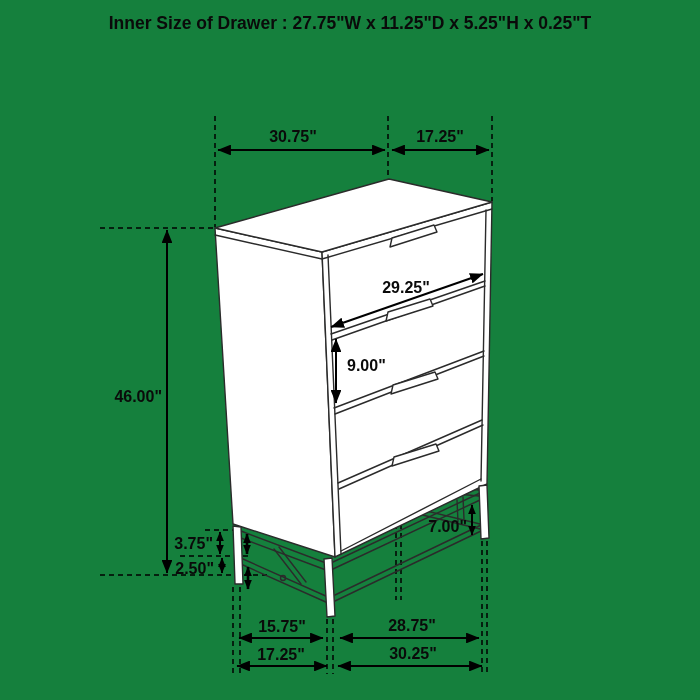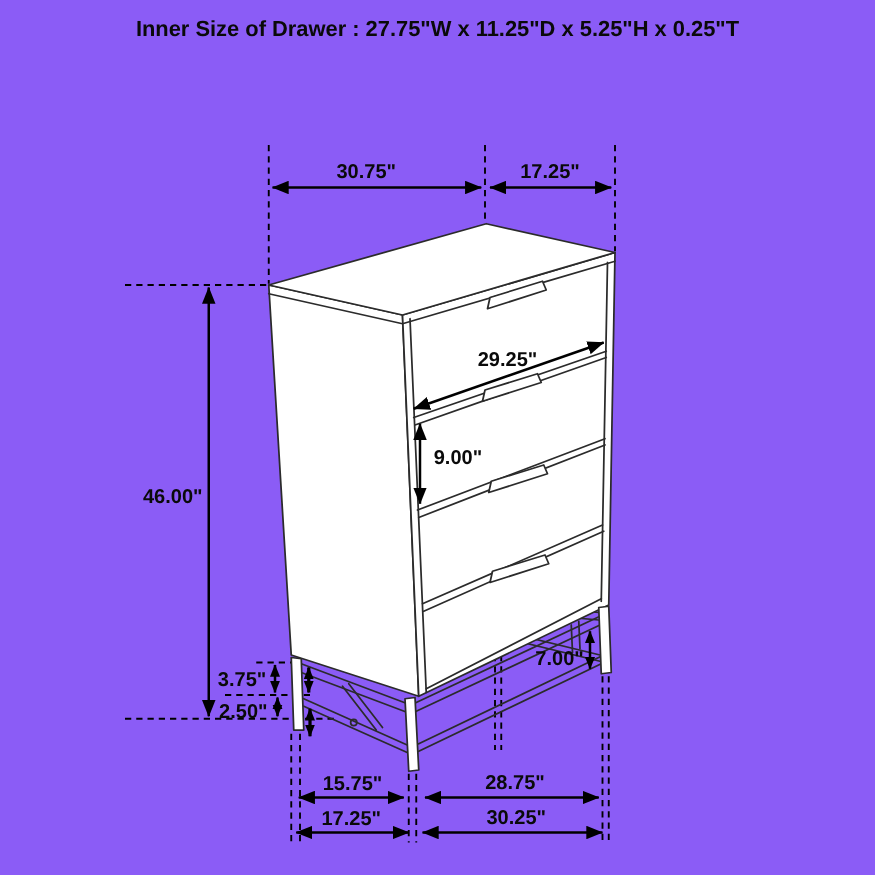--- a/index.html
+++ b/index.html
@@ -1,17 +1,17 @@
 <!DOCTYPE html>
 <html><head>
 <meta charset="utf-8">
 <style>
   html,body { margin:0; padding:0; background:#ffffff; }
   .stage {
-    width:700px; height:700px; background:#8b5cf6; position:relative;
+    width:700px; height:700px; background:#15803d; position:relative;
     font-family:"Liberation Sans", sans-serif; overflow:hidden;
   }
   svg { display:block; }
   text {
     font-family:"Liberation Sans", sans-serif;
     font-weight:bold;
     fill:#0a0a0a;
   }
   .title-text { font-size:17.5px; }
   .dim-label  { font-size:16px; }

